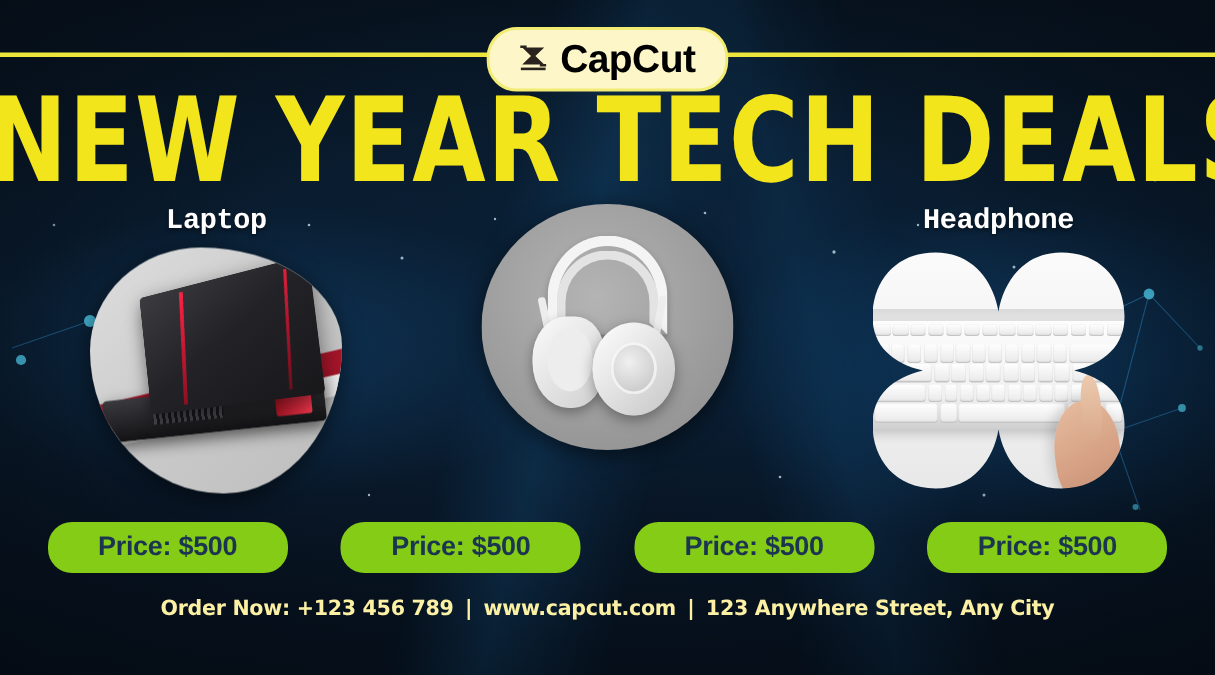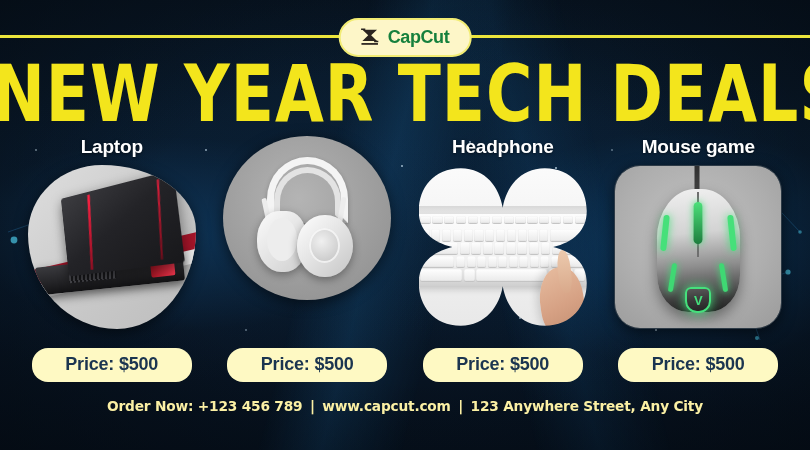--- a/index.html
+++ b/index.html
@@ -47,21 +47,21 @@
     transform: translateX(-50%);
     display: flex; align-items: center; gap: 7px;
     padding: 6px 20px 7px 18px;
     background: #fdf6c8;
     border: 2px solid #f2ec74;
     border-radius: 20px;
     z-index: 4;
   }
   .logo-mark { width: 22px; height: 22px; display: block; }
   .logo-text {
-    font-size: 18px; font-weight: 700; color: #15803d;
+    font-size: 26px; font-weight: 700; color: #000000;
     letter-spacing: -0.4px; line-height: 1;
   }
 
   
   .headline {
     position: absolute; left: 0; right: 0; top: 55px;
     text-align: center;
     font-family: "DejaVu Sans", sans-serif;
     font-size: 62px;
     font-weight: 700;
@@ -73,20 +73,21 @@
     white-space: nowrap;
     z-index: 3;
   }
 
   
   .products {
     position: absolute; left: 0; right: 0; top: 136px;
     display: flex;
     padding: 0 14px;
     z-index: 3;
+    font-family: Liberation Mono, monospace;
   }
   .product { flex: 1 1 0; text-align: center; position: relative; }
   .product-label {
     font-size: 19px; font-weight: 700; color: #ffffff;
     letter-spacing: -0.2px;
     margin-bottom: 7px;
     text-shadow: 0 1px 3px rgba(0,0,0,.55);
   }
   .frame-wrap {
     position: relative;
@@ -280,21 +281,21 @@
   
   .price-row {
     position: absolute; left: 0; right: 0; top: 348px;
     display: flex;
     padding: 0 14px;
     z-index: 3;
   }
   .price-cell { flex: 1 1 0; display: flex; justify-content: center; }
   .price-pill {
     width: 160px;
-    background: #fef9c3;
+    background: #84cc16;
     border-radius: 16px;
     padding: 6px 0 7px;
     text-align: center;
     font-size: 18px; font-weight: 700;
     color: #1b3550;
     letter-spacing: -0.2px;
   }
 
   
   .footer {
@@ -495,39 +496,20 @@
                   <div class="kb-key"></div>
               </div>
             </div>
             <div class="kb-hand"></div>
             <div class="kb-finger"></div>
           </div>
         </div>
       </div>
     </div>
 
-    <div class="product">
-      <div class="product-label">Mouse game</div>
-      <div class="frame-wrap">
-        <div class="frame frame-rsq">
-          <div class="photo">
-            <div class="ms-bg"></div>
-            <div class="ms-cable"></div>
-            <div class="ms-body"></div>
-            <div class="ms-split"></div>
-            <div class="ms-led-l"></div>
-            <div class="ms-led-r"></div>
-            <div class="ms-wheel"></div>
-            <div class="ms-led-bl"></div>
-            <div class="ms-led-br"></div>
-            <div class="ms-badge">V</div>
-          </div>
-        </div>
-      </div>
-    </div>
 
   </div>
 
   <div class="price-row">
     <div class="price-cell">
       <div class="price-pill">Price: $500</div>
     </div>
     <div class="price-cell">
       <div class="price-pill">Price: $500</div>
     </div>

